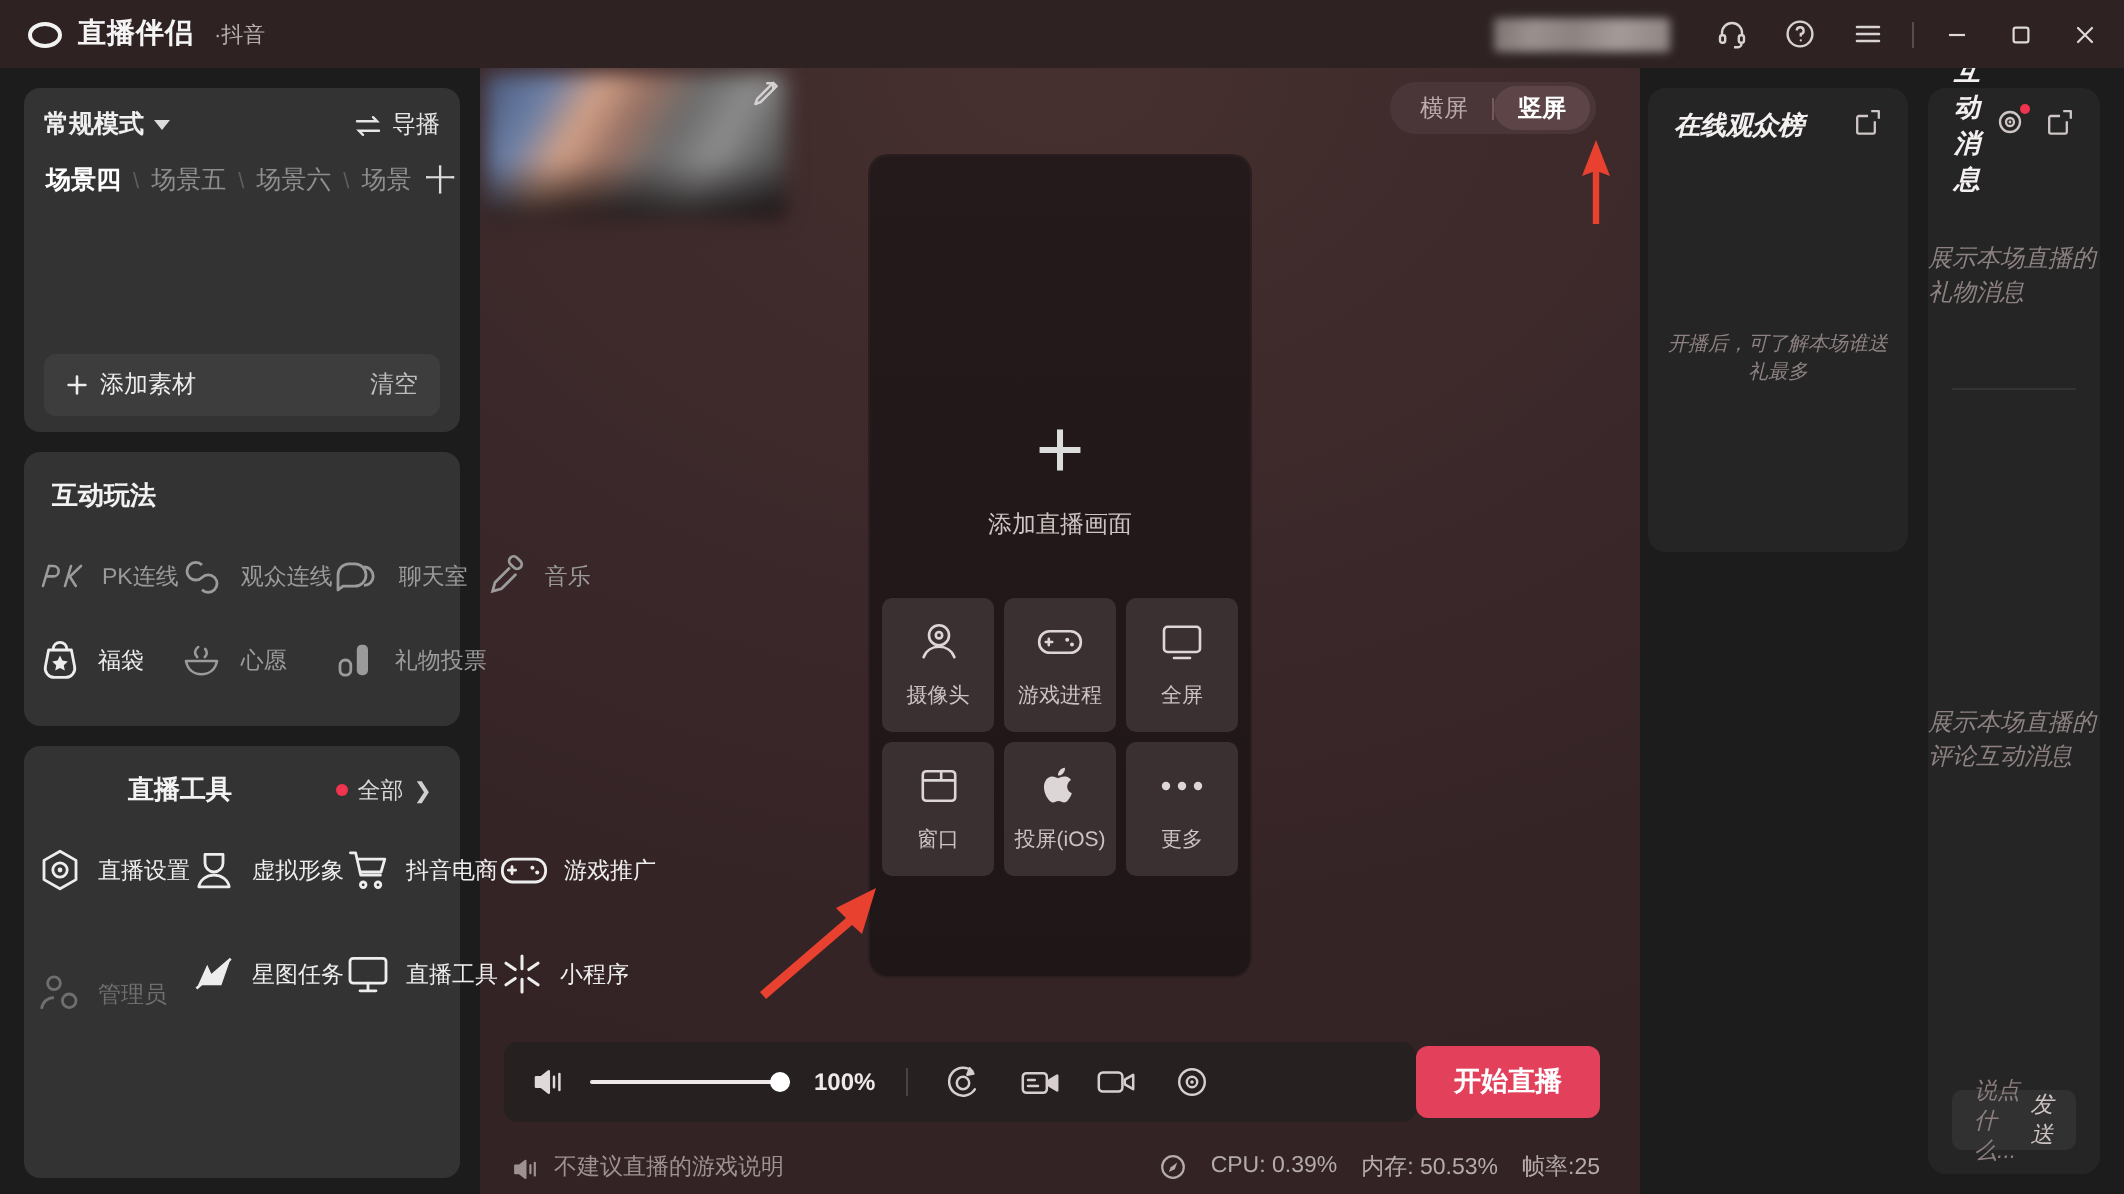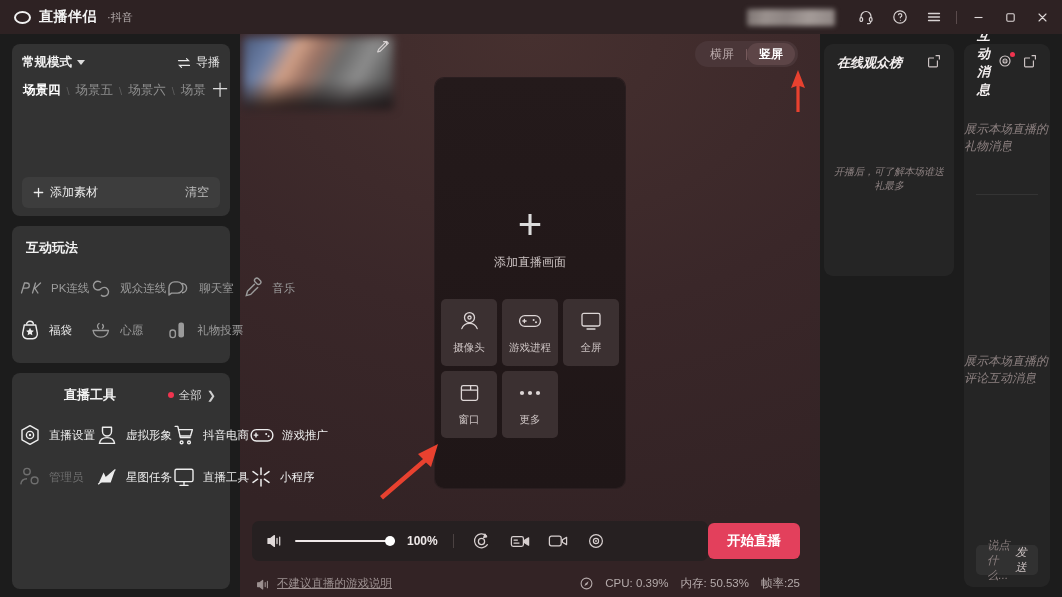--- a/index.html
+++ b/index.html
@@ -80,21 +80,21 @@
   .scene-foot .clear { margin-left: auto; color: #bdbdbd; }
 
   
   .inter-card { padding: 13px 6px 12px 6px; }
   .card-title { font-size: 13px; font-weight: bold; color: #f2f2f2; padding: 0 8px; }
   .icon-grid { display: grid; grid-template-columns: repeat(4, 1fr); row-gap: 2px; margin-top: 12px; }
   .icon-cell { display: flex; flex-direction: row; align-items: center; gap: 7px; padding: 6px 0 8px; }
   .icon-cell .glyph { height: 26px; display: flex; align-items: center; justify-content: center; color: #9b9b9b; }
   .icon-cell .lbl { font-size: 11.5px; color: #9b9b9b; white-space: nowrap; }
   .icon-cell.bright .glyph, .icon-cell.bright .lbl { color: #ededed; }
-  .icon-cell.dim .glyph, .icon-cell.dim .lbl { color: #6f6f6f; }
+  .icon-cell.dim .glyph, .icon-cell.dim .lbl { color: #6f6f6f; margin-top: 20px; }
 
   
   .tools-card { padding: 13px 6px 12px 6px; flex: 1; }
   .tools-head { display: flex; align-items: center; padding: 0 8px; margin-left: 38px; }
   .tools-all { margin-left: auto; display: flex; align-items: center; gap: 5px; font-size: 11.5px; color: #d8d8d8; }
   .reddot { width: 6px; height: 6px; border-radius: 50%; background: #f0344f; }
   .chev { color: #cfcfcf; font-size: 11px; }
 
   
   .centercol {
@@ -152,21 +152,21 @@
   .ctrl-icon { color: #d7cfcf; display: flex; align-items: center; justify-content: center; width: 26px; height: 26px; }
   .golive {
     width: 92px; height: 36px; border-radius: 6px; background: #e3405c;
     color: #ffffff; font-size: 13.5px; font-weight: bold;
     display: flex; align-items: center; justify-content: center;
   }
   .statusrow {
     position: relative; z-index: 4; height: 28px; display: flex; align-items: center;
     padding: 0 20px 0 16px; font-size: 11.5px; color: #9d9191;
   }
-  .status-left { display: flex; align-items: flex-end; gap: 7px; text-decoration: underline; }
+  .status-left { display: flex; align-items: flex-end; gap: 7px; }
   .status-right { margin-left: auto; display: flex; align-items: center; gap: 12px; color: #b5abab; }
   .status-right .g { display: flex; align-items: center; gap: 6px; }
 
   
   .blur-overlay { position: absolute; left: 3px; top: 3px; width: 150px; height: 72px; z-index: 6; }
   .blur-img {
     position: absolute; inset: 0;
     background:
       linear-gradient(180deg, rgba(0,0,0,0) 60%, rgba(20,14,15,.9) 100%),
       linear-gradient(120deg,#4a5878 0%,#6b7fa6 18%,#d2a086 32%,#9a7264 44%,#6b6b6b 58%,#8d8d8d 72%,#5d5d5d 86%,#3b3335 100%);
@@ -547,20 +547,29 @@
             <div class="src-cell">
               <span class="glyph">
                 <svg width="21" height="20" viewBox="0 0 21 20" fill="none" stroke="currentColor" stroke-width="1.3" stroke-linejoin="round">
                   <rect x="2.4" y="2.6" width="16.2" height="14.8" rx="1.8"></rect>
                   <path d="M2.4 7.2h16.2M11.6 2.6v4.6"></path>
                 </svg>
               </span>
               <span class="lbl">窗口</span>
             </div>
 
+            <div class="src-cell">
+              <span class="glyph">
+                <svg width="20" height="22" viewBox="0 0 20 22" fill="currentColor">
+                  <path d="M13.6 11.4c0-2.2 1.8-3.3 1.9-3.4-1-1.5-2.6-1.7-3.2-1.7-1.4-.1-2.7.8-3.3.8-.7 0-1.7-.8-2.8-.8-1.5 0-2.8.9-3.5 2.2-1.5 2.6-.4 6.5 1.1 8.6.7 1 1.6 2.2 2.7 2.1 1.1 0 1.5-.7 2.8-.7s1.7.7 2.8.7c1.2 0 1.9-1 2.6-2.1.8-1.2 1.2-2.4 1.2-2.5-.1 0-2.3-.9-2.3-3.2z"></path>
+                  <path d="M11.6 4.6c.6-.7 1-1.7.9-2.7-.9 0-2 .6-2.6 1.3-.6.6-1 1.7-.9 2.6 1 .1 2-.5 2.6-1.2z"></path>
+                </svg>
+              </span>
+              <span class="lbl">投屏(iOS)</span>
+            </div>
 
             <div class="src-cell">
               <span class="glyph">
                 <svg width="24" height="8" viewBox="0 0 24 8" fill="currentColor">
                   <circle cx="4" cy="4" r="2.1"></circle>
                     <circle cx="12" cy="4" r="2.1"></circle>
                     <circle cx="20" cy="4" r="2.1"></circle>
                 </svg>
               </span>
               <span class="lbl">更多</span>

